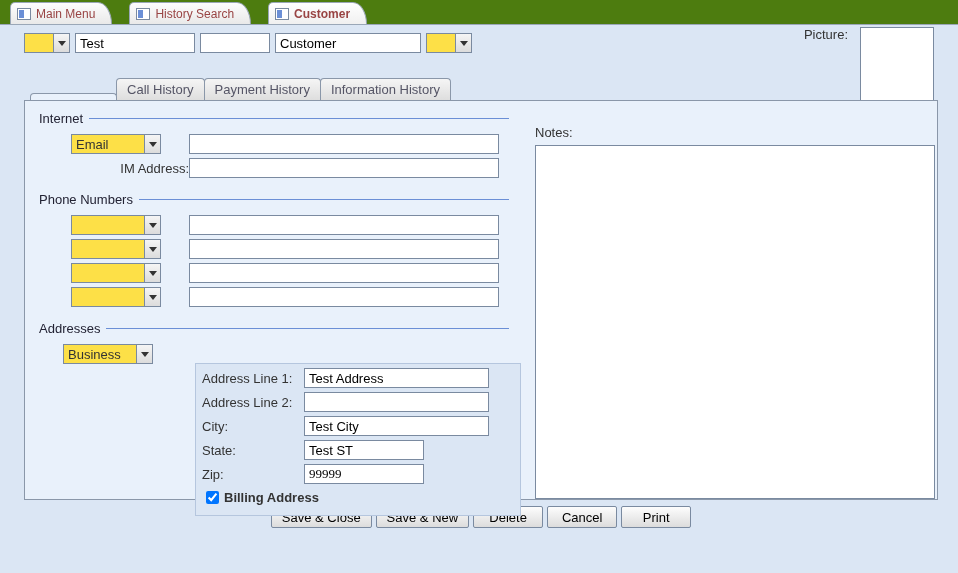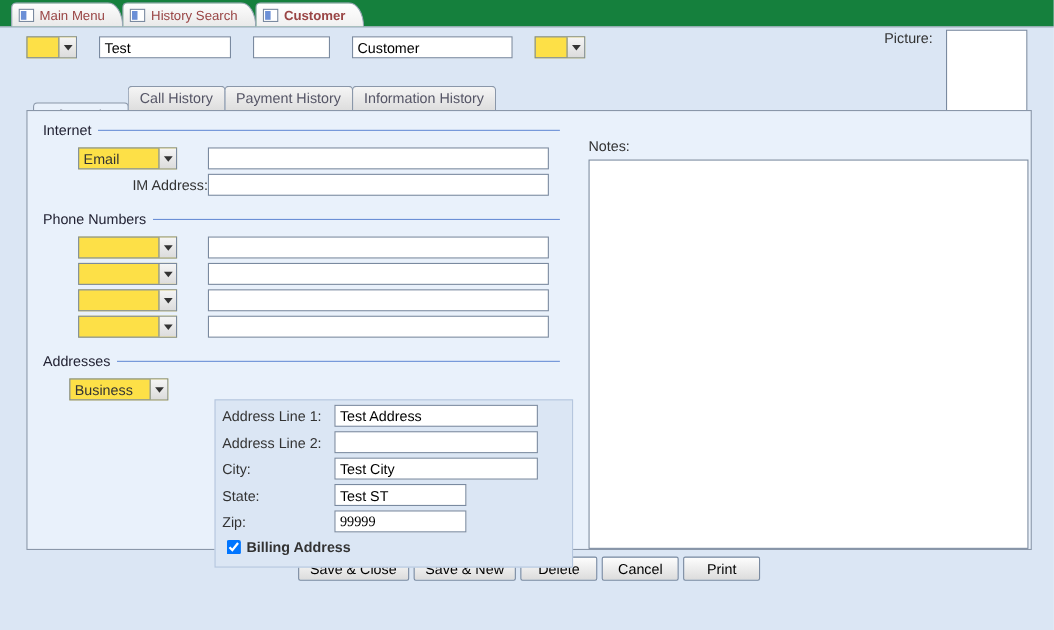--- a/index.html
+++ b/index.html
@@ -10,23 +10,23 @@
     background: #dbe6f4;
     color: #333;
   }
   .window { width: 958px; height: 573px; position: relative; }
 
   
   .doc-tabs {
     display: flex;
     align-items: flex-end;
     height: 24px;
-    background: #15803d;
+    background: #4d7c0f;
     padding-left: 10px;
-    gap: 0;
+    gap: 18px;
   }
   .doc-tab {
     display: flex;
     align-items: center;
     height: 22px;
     padding: 0 16px 0 6px;
     background: linear-gradient(#fdfdfd,#e9e9e9);
     border: 1px solid #9aa7b7;
     border-bottom: none;
     border-top-left-radius: 5px;
@@ -53,21 +53,21 @@
   .doc-tabs-line { height:1px; background:#9aa7b7; }
 
   .form-area {
     padding: 8px 20px 8px 24px;
     position: relative;
   }
 
   .header-row {
     display: flex;
     align-items: center;
-    gap: 20px;
+    gap: 5px;
     margin-bottom: 4px;
   }
   .small-combo, .combo {
     display:inline-flex; align-items:center;
     border:1px solid #7a8aa0; background:#fde047; height:20px;
   }
   .small-combo { width: 46px; }
   .combo-btn {
     width:16px; height:100%; border-left:1px solid #7a8aa0;
     background:linear-gradient(#f5f5f5,#dcdcdc);

